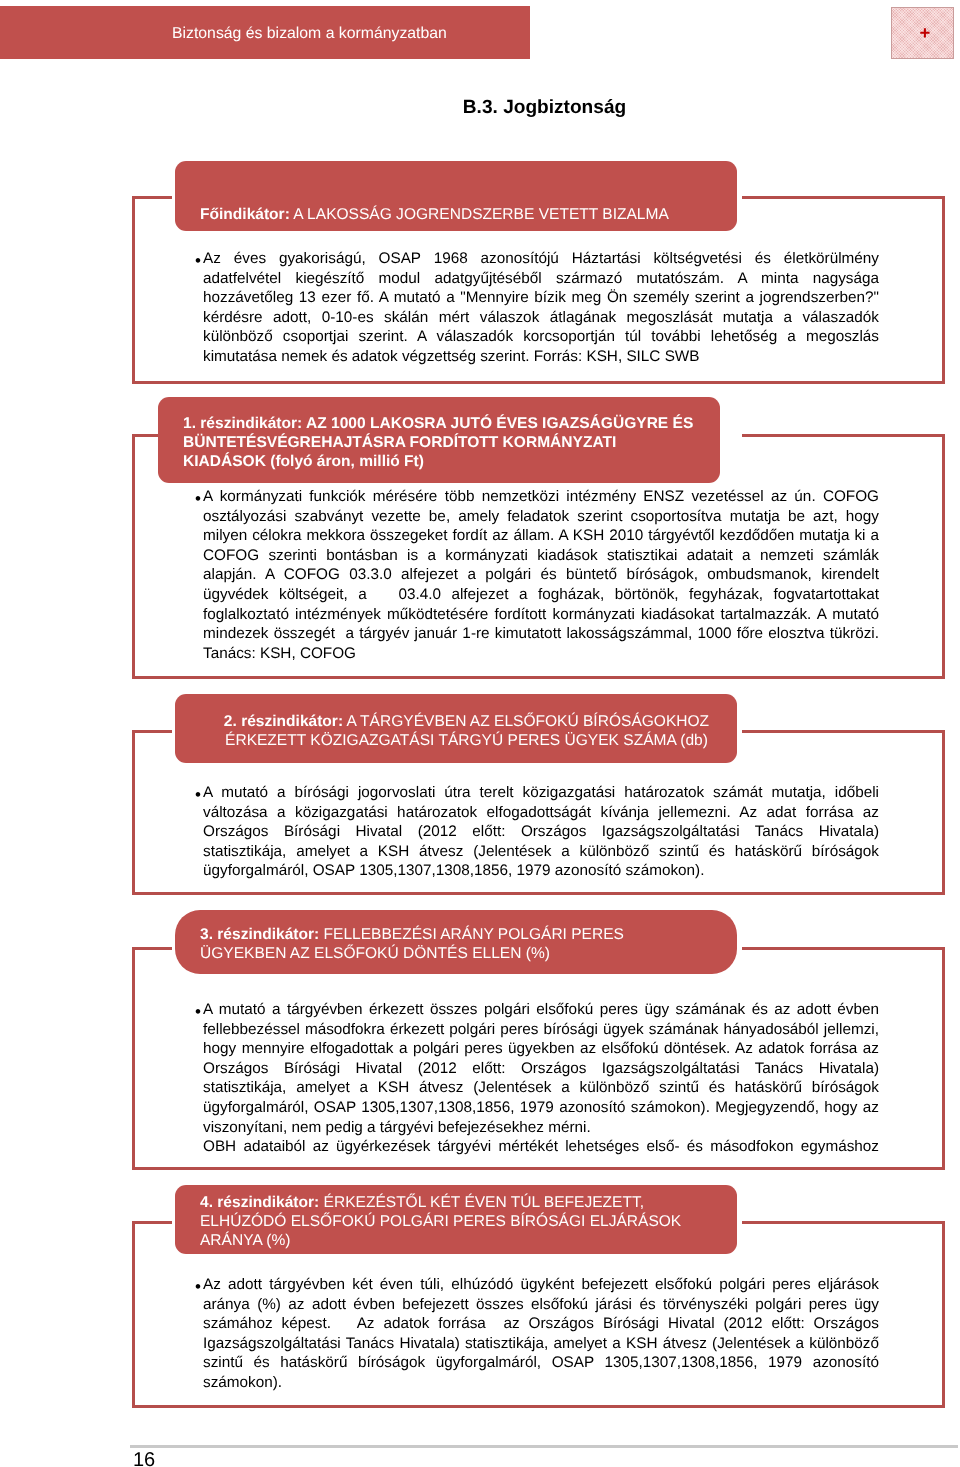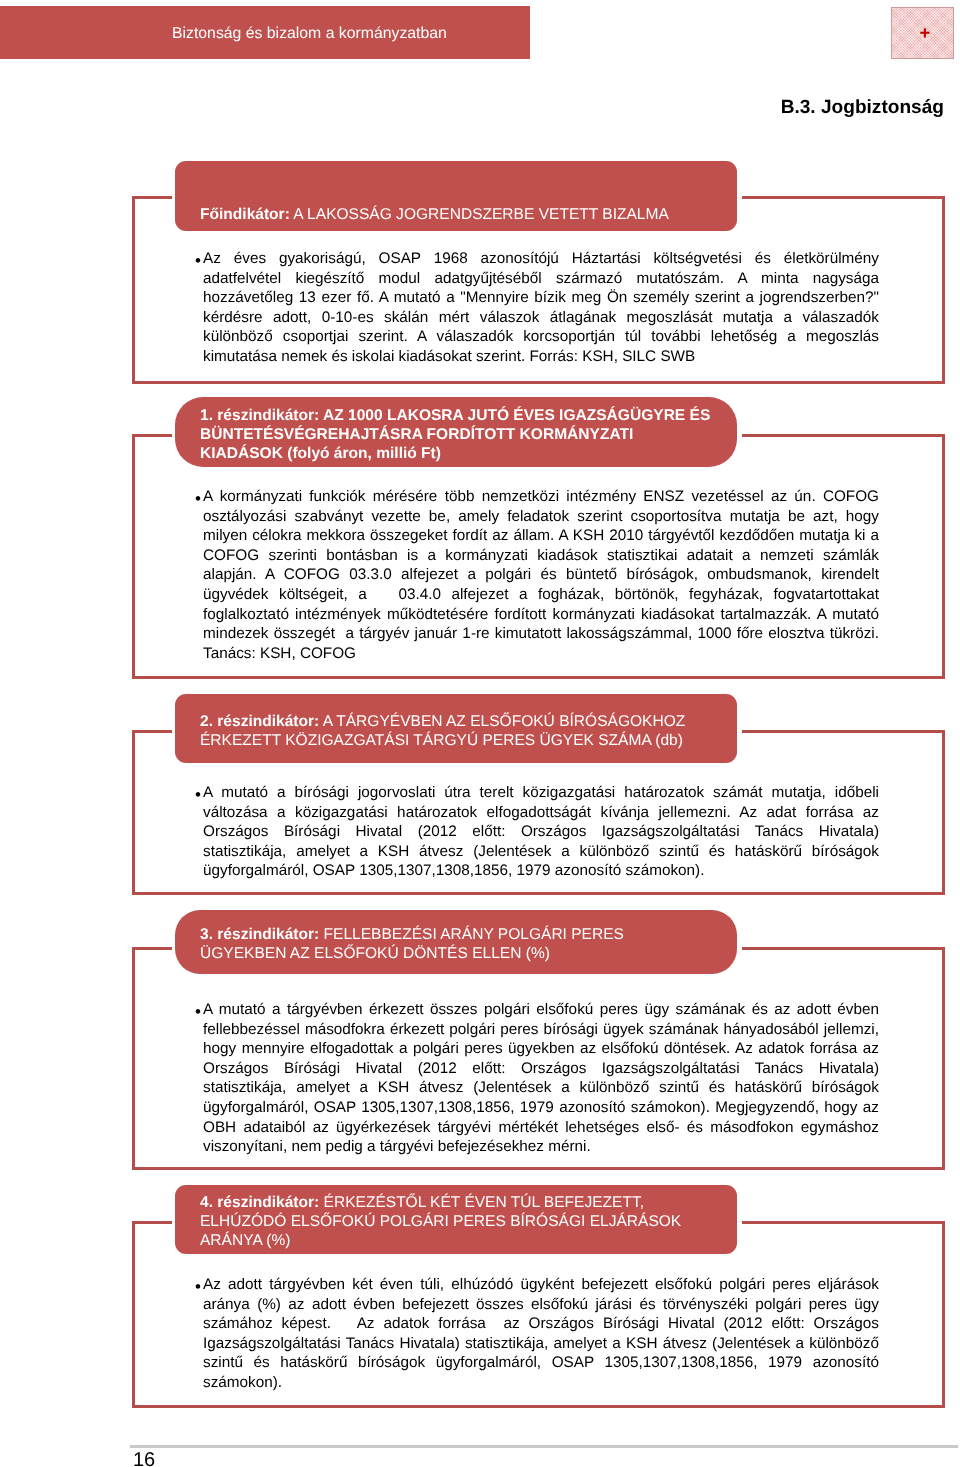--- a/index.html
+++ b/index.html
@@ -11,21 +11,21 @@
 
   .hdr-bar{position:absolute;left:0;top:6px;width:530px;height:53px;background:#c0504d;}
   .hdr-bar .hdr-txt{position:absolute;left:144px;top:1px;height:53px;line-height:53px;
        color:#ffffff;font-size:15.8px;white-space:nowrap;margin-left:28px;}
   .plus-box{position:absolute;left:891px;top:7px;width:63px;height:52px;
        background:#f6cfcf;border:1px solid #c99c9b;box-sizing:border-box;
        background-image:repeating-linear-gradient(45deg,rgba(255,255,255,.40) 0 1px,rgba(0,0,0,0) 1px 2px),repeating-linear-gradient(-45deg,rgba(193,112,112,.25) 0 1px,rgba(0,0,0,0) 1px 2px);}
   .plus-box .plus{position:absolute;left:0;right:0;top:50%;margin-top:-9.5px;
        text-align:center;color:#c00000;font-size:18.5px;line-height:18.5px;font-weight:bold;padding-left:5px;}
 
-  .page-title{position:absolute;left:115px;top:97px;width:829px;text-align:right;
+  .page-title{position:absolute;left:130px;top:97px;width:829px;text-align:center;
        font-size:19.1px;font-weight:bold;color:#000;}
 
   .edge{position:absolute;background:#b54e4b;}
   .cap{position:absolute;box-sizing:border-box;background:#c0504d;border-radius:11px;
        color:#ffffff;font-size:15.55px;font-weight:normal;line-height:19px;}
   .cap .captxt{position:absolute;left:25px;right:4px;top:0;bottom:0;display:flex;flex-direction:column;justify-content:center;padding-top:4px;box-sizing:border-box;}
   .capline{white-space:nowrap;}
   .sec0 .captxt{padding-top:12px;margin-top:24px;}
   .cap b{font-weight:bold;}
   .cap.boldrest{font-weight:bold;}
@@ -61,31 +61,31 @@
         <div class="capline"><b>Főindikátor:</b><span> A LAKOSSÁG JOGRENDSZERBE VETETT BIZALMA</span></div>
       </div>
     </div>
     <div class="body-text" style="left:203px;top:249px;width:676px;">
       <span class="bul">•</span>
       <div class="bline">Az éves gyakoriságú, OSAP 1968 azonosítójú Háztartási költségvetési és életkörülmény</div>
       <div class="bline">adatfelvétel kiegészítő modul adatgyűjtéséből származó mutatószám. A minta nagysága</div>
       <div class="bline">hozzávetőleg 13 ezer fő. A mutató a "Mennyire bízik meg Ön személy szerint a jogrendszerben?"</div>
       <div class="bline">kérdésre adott, 0-10-es skálán mért válaszok átlagának megoszlását mutatja a válaszadók</div>
       <div class="bline">különböző csoportjai szerint. A válaszadók korcsoportján túl további lehetőség a megoszlás</div>
-      <div class="bline last">kimutatása nemek és iskolai kiadásokat szerint. Forrás: KSH, SILC SWB</div>
+      <div class="bline last">kimutatása nemek és adatok végzettség szerint. Forrás: KSH, SILC SWB</div>
     </div>
   </div>
 
   <div class="sec sec1">
     <div class="edge" style="left:132px;top:434px;width:40px;height:3px;"></div>
     <div class="edge" style="left:742px;top:434px;width:203px;height:3px;"></div>
     <div class="edge" style="left:132px;top:434px;width:3px;height:245px;"></div>
     <div class="edge" style="left:942px;top:434px;width:3px;height:245px;"></div>
     <div class="edge" style="left:132px;top:676px;width:813px;height:3px;"></div>
-    <div class="cap boldrest" style="left:175px;top:397px;width:562px;height:70px;border-radius:28px;">
+    <div class="cap boldrest" style="left:158px;top:397px;width:562px;height:86px;">
       <div class="captxt">
         <div class="capline"><b>1. részindikátor:</b><span> AZ 1000 LAKOSRA JUTÓ ÉVES IGAZSÁGÜGYRE ÉS</span></div>
         <div class="capline"><b></b><span>BÜNTETÉSVÉGREHAJTÁSRA  FORDÍTOTT KORMÁNYZATI</span></div>
         <div class="capline"><b></b><span>KIADÁSOK (folyó áron, millió Ft)</span></div>
       </div>
     </div>
     <div class="body-text" style="left:203px;top:487px;width:676px;">
       <span class="bul">•</span>
       <div class="bline">A kormányzati funkciók mérésére több nemzetközi intézmény ENSZ vezetéssel az ún. COFOG</div>
       <div class="bline">osztályozási szabványt vezette be, amely feladatok szerint csoportosítva mutatja be azt, hogy</div>
@@ -98,21 +98,21 @@
       <div class="bline last">Tanács: KSH, COFOG</div>
     </div>
   </div>
 
   <div class="sec sec2">
     <div class="edge" style="left:132px;top:730px;width:40px;height:3px;"></div>
     <div class="edge" style="left:742px;top:730px;width:203px;height:3px;"></div>
     <div class="edge" style="left:132px;top:730px;width:3px;height:165px;"></div>
     <div class="edge" style="left:942px;top:730px;width:3px;height:165px;"></div>
     <div class="edge" style="left:132px;top:892px;width:813px;height:3px;"></div>
-    <div class="cap" style="left:175px;top:694px;width:562px;height:69px;">
+    <div class="cap" style="left:175px;top:694px;width:562px;height:69px;text-align:center;">
       <div class="captxt">
         <div class="capline"><b>2. részindikátor:</b><span> A TÁRGYÉVBEN AZ ELSŐFOKÚ BÍRÓSÁGOKHOZ</span></div>
         <div class="capline"><b></b><span>ÉRKEZETT KÖZIGAZGATÁSI TÁRGYÚ PERES ÜGYEK SZÁMA (db)</span></div>
       </div>
     </div>
     <div class="body-text" style="left:203px;top:783px;width:676px;">
       <span class="bul">•</span>
       <div class="bline">A mutató a bírósági jogorvoslati útra terelt közigazgatási határozatok számát mutatja, időbeli</div>
       <div class="bline">változása a közigazgatási határozatok elfogadottságát kívánja jellemezni. Az adat forrása az</div>
       <div class="bline">Országos Bírósági Hivatal (2012 előtt: Országos Igazságszolgáltatási Tanács Hivatala)</div>
@@ -134,22 +134,22 @@
       </div>
     </div>
     <div class="body-text" style="left:203px;top:1000px;width:676px;">
       <span class="bul">•</span>
       <div class="bline">A mutató a tárgyévben érkezett összes polgári elsőfokú peres ügy számának és az adott évben</div>
       <div class="bline">fellebbezéssel másodfokra érkezett polgári peres bírósági ügyek számának hányadosából jellemzi,</div>
       <div class="bline">hogy mennyire elfogadottak a polgári peres ügyekben az elsőfokú döntések. Az adatok forrása az</div>
       <div class="bline">Országos Bírósági Hivatal (2012 előtt: Országos Igazságszolgáltatási Tanács Hivatala)</div>
       <div class="bline">statisztikája, amelyet a KSH átvesz (Jelentések a különböző szintű és hatáskörű bíróságok</div>
       <div class="bline">ügyforgalmáról, OSAP 1305,1307,1308,1856, 1979 azonosító számokon). Megjegyzendő, hogy az</div>
+      <div class="bline last">viszonyítani, nem pedig a tárgyévi befejezésekhez mérni.</div>
       <div class="bline">OBH adataiból az ügyérkezések tárgyévi mértékét lehetséges első- és másodfokon egymáshoz</div>
-      <div class="bline last">viszonyítani, nem pedig a tárgyévi befejezésekhez mérni.</div>
     </div>
   </div>
 
   <div class="sec sec4">
     <div class="edge" style="left:132px;top:1221px;width:40px;height:3px;"></div>
     <div class="edge" style="left:742px;top:1221px;width:203px;height:3px;"></div>
     <div class="edge" style="left:132px;top:1221px;width:3px;height:187px;"></div>
     <div class="edge" style="left:942px;top:1221px;width:3px;height:187px;"></div>
     <div class="edge" style="left:132px;top:1405px;width:813px;height:3px;"></div>
     <div class="cap" style="left:175px;top:1185px;width:562px;height:69px;">

